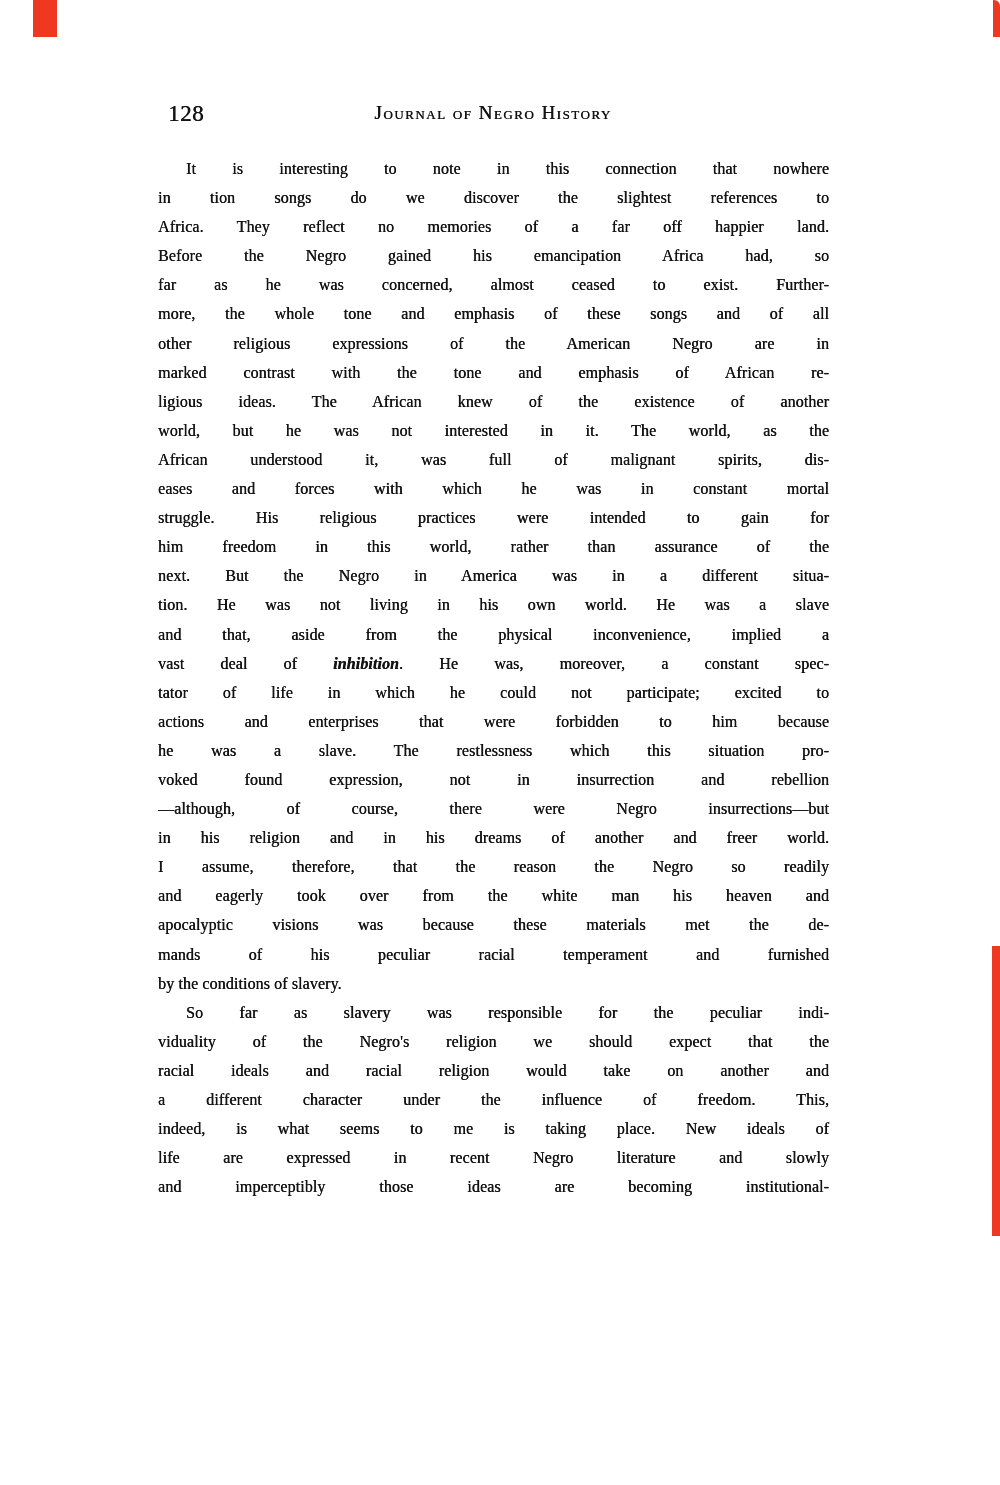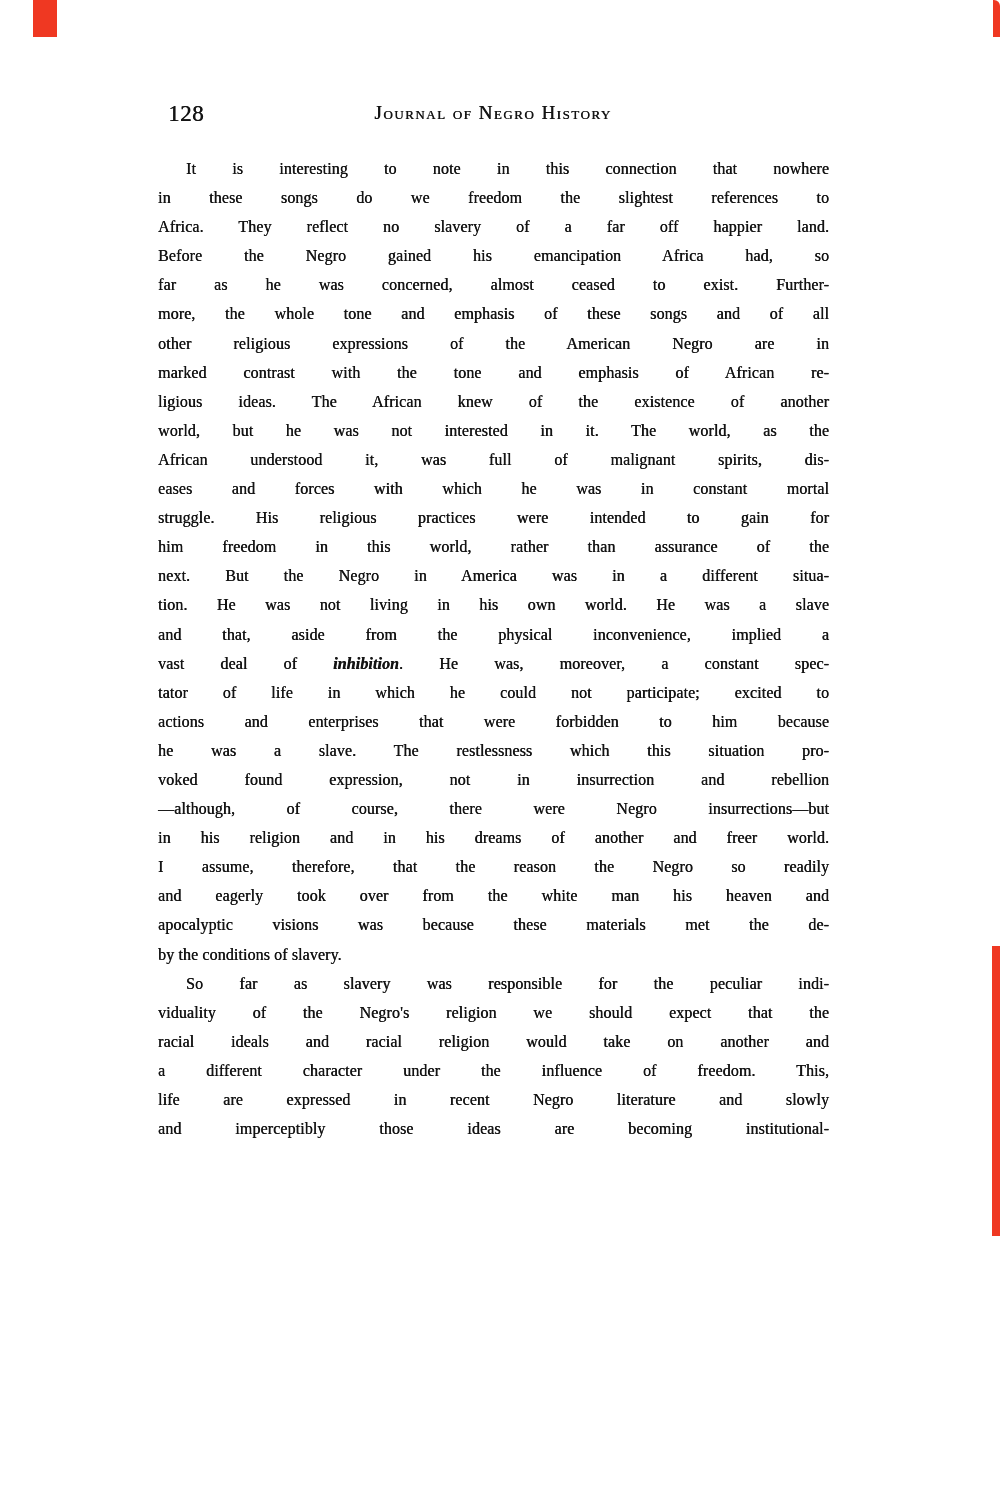--- a/index.html
+++ b/index.html
@@ -65,22 +65,22 @@
 </head>
 <body>
 
 <div class="page">
   <div class="header-row">
     <span class="page-num">128</span>
     <span class="journal-title">Journal of Negro History</span>
   </div>
   <div class="body-text">
       <div class="line indent"><span>It is interesting to note in this connection that nowhere</span></div>
-      <div class="line"><span>in these songs do we freedom the slightest references to</span></div>
-      <div class="line"><span>Africa. They reflect no slavery of a far off happier land.</span></div>
+      <div class="line"><span>in tion songs do we discover the slightest references to</span></div>
+      <div class="line"><span>Africa. They reflect no memories of a far off happier land.</span></div>
       <div class="line"><span>Before the Negro gained his emancipation Africa had, so</span></div>
       <div class="line"><span>far as he was concerned, almost ceased to exist. Further-</span></div>
       <div class="line"><span>more, the whole tone and emphasis of these songs and of all</span></div>
       <div class="line"><span>other religious expressions of the American Negro are in</span></div>
       <div class="line"><span>marked contrast with the tone and emphasis of African re-</span></div>
       <div class="line"><span>ligious ideas. The African knew of the existence of another</span></div>
       <div class="line"><span>world, but he was not interested in it. The world, as the</span></div>
       <div class="line"><span>African understood it, was full of malignant spirits, dis-</span></div>
       <div class="line"><span>eases and forces with which he was in constant mortal</span></div>
       <div class="line"><span>struggle. His religious practices were intended to gain for</span></div>
@@ -91,25 +91,27 @@
       <div class="line"><span>vast deal of </span><em>inhibition</em><span>. He was, moreover, a constant spec-</span></div>
       <div class="line"><span>tator of life in which he could not participate; excited to</span></div>
       <div class="line"><span>actions and enterprises that were forbidden to him because</span></div>
       <div class="line"><span>he was a slave. The restlessness which this situation pro-</span></div>
       <div class="line"><span>voked found expression, not in insurrection and rebellion</span></div>
       <div class="line"><span>—although, of course, there were Negro insurrections—but</span></div>
       <div class="line"><span>in his religion and in his dreams of another and freer world.</span></div>
       <div class="line"><span>I assume, therefore, that the reason the Negro so readily</span></div>
       <div class="line"><span>and eagerly took over from the white man his heaven and</span></div>
       <div class="line"><span>apocalyptic visions was because these materials met the de-</span></div>
+      <div class="line"><span>mands of his peculiar racial temperament and furnished</span></div>
       <div class="line no-justify"><span>by the conditions of slavery.</span></div>
       <div class="line indent"><span>So far as slavery was responsible for the peculiar indi-</span></div>
       <div class="line"><span>viduality of the Negro's religion we should expect that the</span></div>
       <div class="line"><span>racial ideals and racial religion would take on another and</span></div>
       <div class="line"><span>a different character under the influence of freedom. This,</span></div>
+      <div class="line"><span>indeed, is what seems to me is taking place. New ideals of</span></div>
       <div class="line"><span>life are expressed in recent Negro literature and slowly</span></div>
       <div class="line"><span>and imperceptibly those ideas are becoming institutional-</span></div>
     </div>
 <div class="scan-mark" style="left: 33px; top: 0px; width: 24px; height: 37px; background: rgb(239, 56, 34);"></div>
     <div class="scan-mark" style="left: 993px; top: 0px; width: 7px; height: 37px; background: rgb(239, 56, 34);"></div>
     <div class="scan-mark" style="left: 992px; top: 946px; width: 8px; height: 290px; background: rgb(239, 56, 34);"></div>
     <div class="scan-mark" style="left: 33px; top: 1447px; width: 24px; height: 38px; background: rgb(239, 56, 34);"></div>
   </div>
 
 </body></html>

